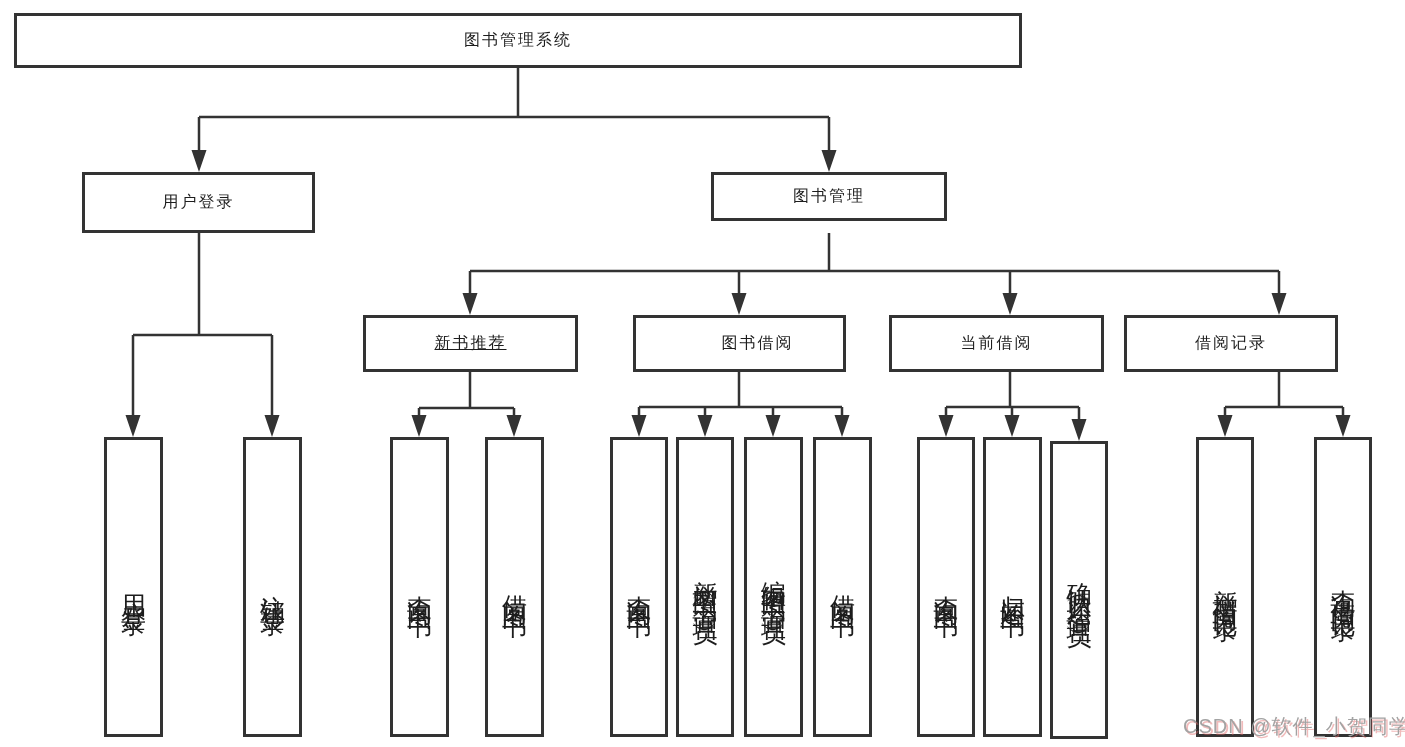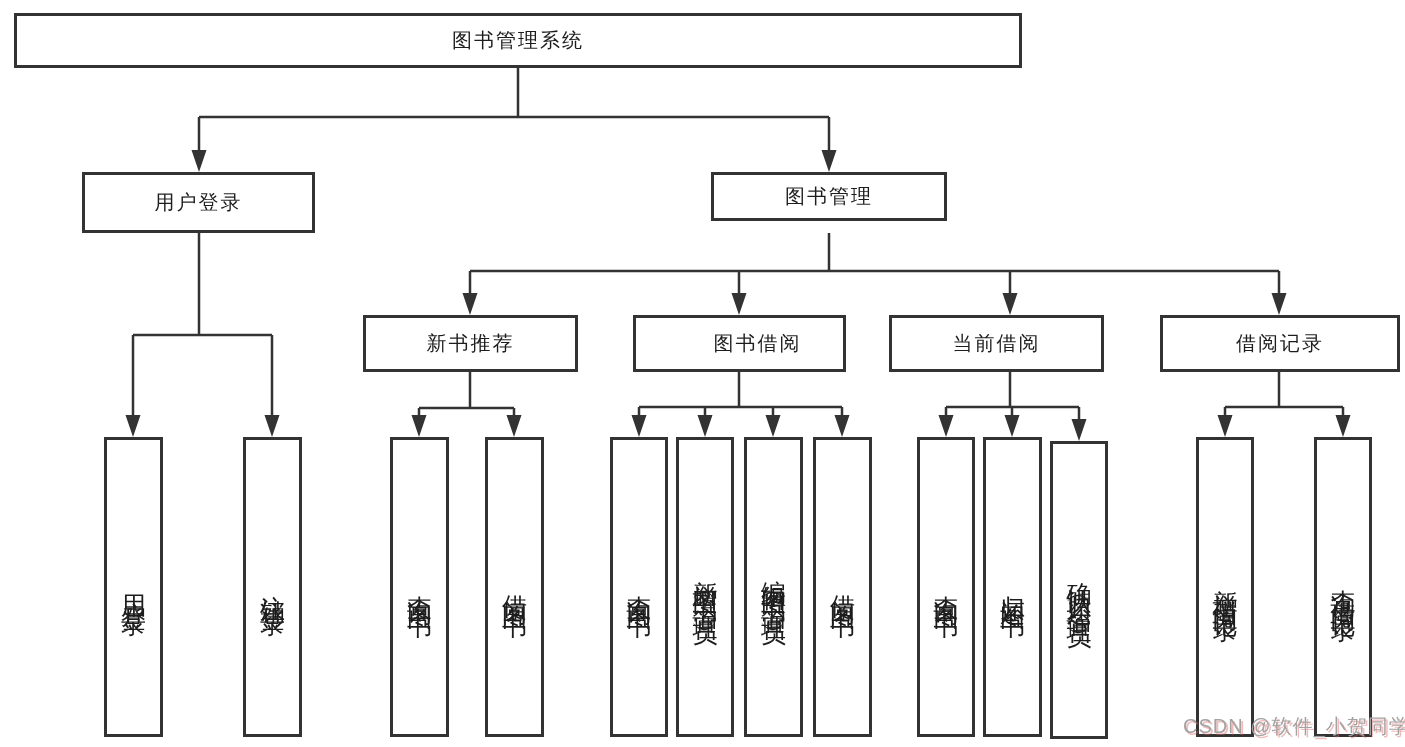--- a/index.html
+++ b/index.html
@@ -25,21 +25,21 @@
     box-sizing: border-box;
     border: 3px solid #333333;
     background: #ffffff;
     color: #1d1d1d;
     display: flex;
     align-items: center;
     justify-content: center;
     text-align: center;
   }
   .hbox {
-    font-size: 20px;
+    font-size: 16px;
     letter-spacing: 2px;
     white-space: nowrap;
   }
   .vbox {
     writing-mode: vertical-rl;
     text-orientation: mixed;
     font-size: 25px;
     letter-spacing: 6px;
     line-height: 1;
   }
@@ -89,24 +89,24 @@
       M1071.5 419 L1086.5 419 L1079 441 Z
       M1217.5 415 L1232.5 415 L1225 437 Z
       M1335.5 415 L1350.5 415 L1343 437 Z"></path>
   </svg>
 
   <div class="box hbox" style="left:14px; top:13px; width:1008px; height:55px;">图书管理系统</div>
 
   <div class="box hbox" style="left:82px; top:172px; width:233px; height:61px;">用户登录</div>
   <div class="box hbox" style="left:711px; top:172px; width:236px; height:49px;">图书管理</div>
 
-  <div class="box hbox" style="left:363px; top:315px; width:215px; height:57px;">新书推荐</div>
+  <div class="box hbox" style="left:363px; top:315px; width:215px; height:57px;text-decoration:underline;">新书推荐</div>
   <div class="box hbox" style="left:633px; top:315px; width:213px; height:57px;padding-left:36px;">图书借阅</div>
   <div class="box hbox" style="left:889px; top:315px; width:215px; height:57px;">当前借阅</div>
-  <div class="box hbox" style="left:1160px; top:315px; width:240px; height:57px;">借阅记录</div>
+  <div class="box hbox" style="left:1124px; top:315px; width:214px; height:57px;">借阅记录</div>
 
   <div class="box vbox" style="left:104px; top:437px; width:59px; height:300px;">用户登录</div>
   <div class="box vbox" style="left:243px; top:437px; width:59px; height:300px;">注销登录</div>
 
   <div class="box vbox" style="left:390px; top:437px; width:59px; height:300px;">查询图书</div>
   <div class="box vbox" style="left:485px; top:437px; width:59px; height:300px;">借阅图书</div>
 
   <div class="box vbox" style="left:610px; top:437px; width:58px; height:300px;">查询图书</div>
   <div class="box vbox" style="left:676px; top:437px; width:58px; height:300px;">新增图书（管理员）</div>
   <div class="box vbox" style="left:744px; top:437px; width:59px; height:300px;">编辑图书（管理员）</div>

